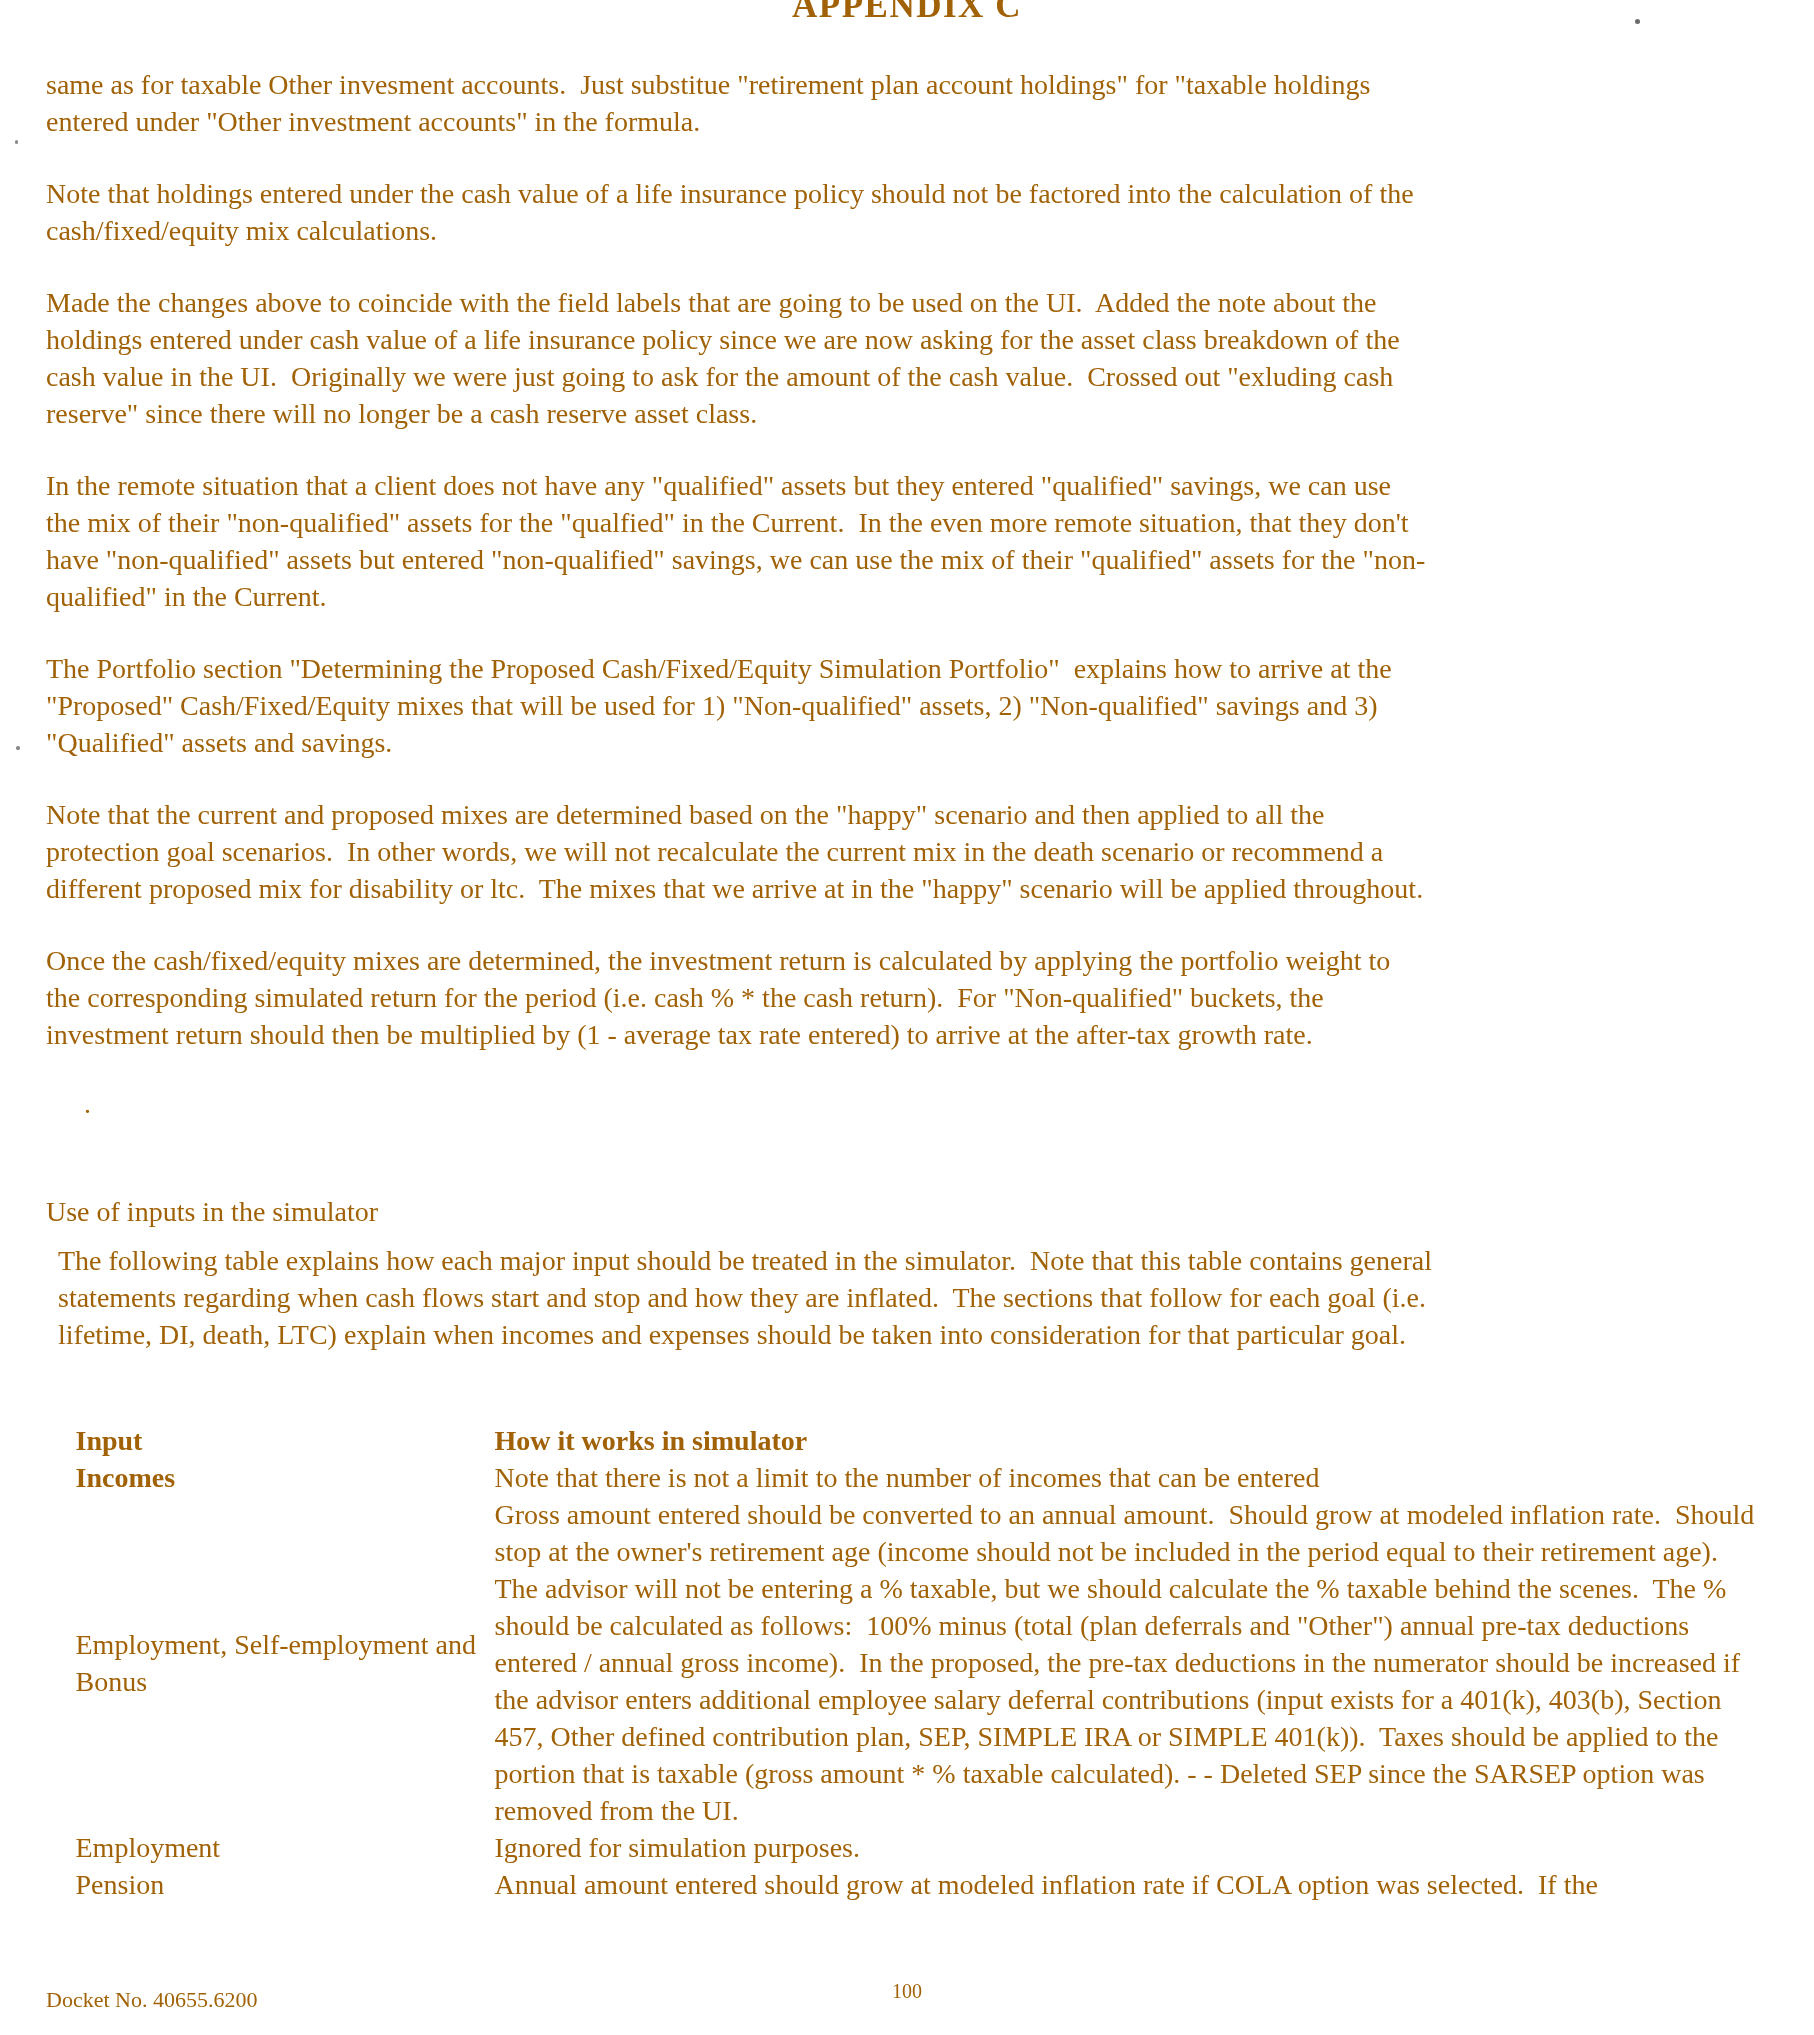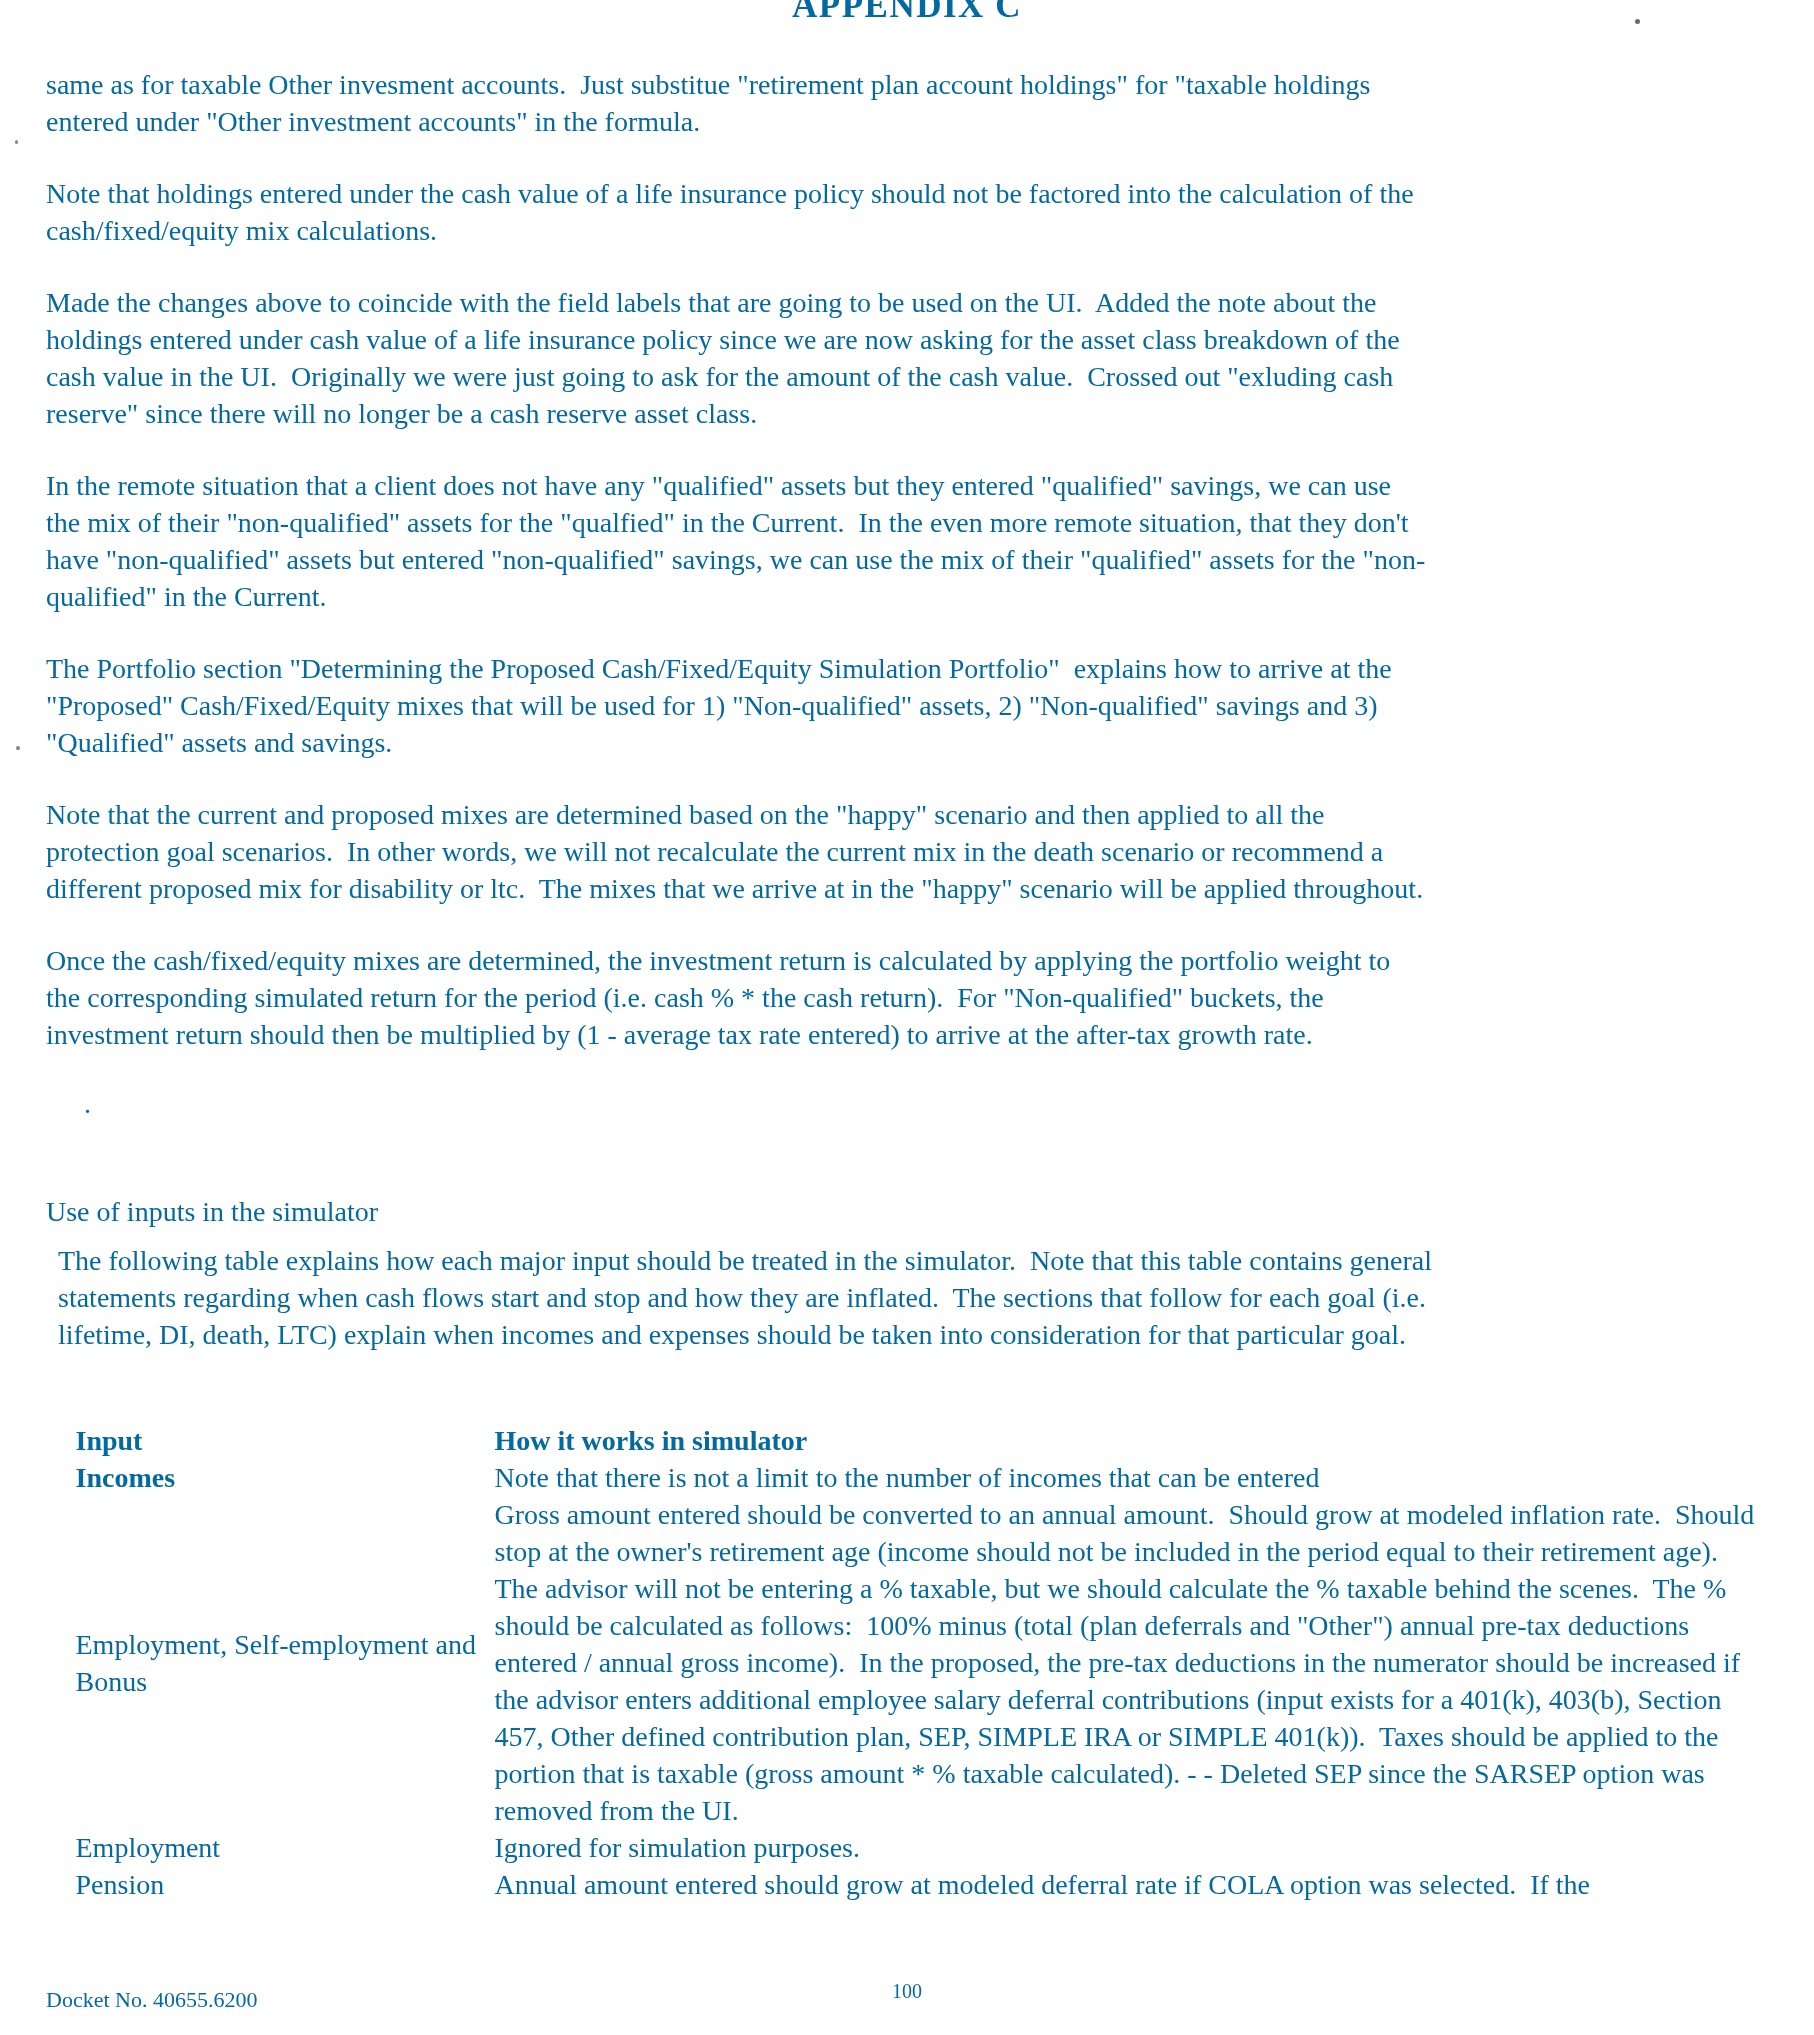--- a/index.html
+++ b/index.html
@@ -5,21 +5,21 @@
   html, body {
     margin: 0;
     padding: 0;
     background: #ffffff;
   }
   .page {
     position: relative;
     width: 1814px;
     height: 2035px;
     background: #ffffff;
-    color: #0369a1;
+    color: #a16207;
     font-family: "Liberation Serif", serif;
     font-size: 28px;
     line-height: 37px;
     overflow: hidden;
   }
   .title {
     margin-top: -17.7px; 
     text-align: center;
     font-weight: bold;
     font-size: 35px;
@@ -144,21 +144,21 @@
         <div class="c2">Gross amount entered should be converted to an annual amount.  Should grow at modeled inflation rate.  Should stop at the owner's retirement age (income should not be included in the period equal to their retirement age).  The advisor will not be entering a % taxable, but we should calculate the % taxable behind the scenes.  The % should be calculated as follows:  100% minus (total (plan deferrals and "Other") annual pre-tax deductions entered / annual gross income).  In the proposed, the pre-tax deductions in the numerator should be increased if the advisor enters additional employee salary deferral contributions (input exists for a 401(k), 403(b), Section 457, Other defined contribution plan, SEP, SIMPLE IRA or SIMPLE 401(k)).  Taxes should be applied to the portion that is taxable (gross amount * % taxable calculated). - - Deleted SEP since the SARSEP option was removed from the UI.</div>
       </div>
 
       <div class="row">
         <div class="c1">Employment</div>
         <div class="c2">Ignored for simulation purposes.</div>
       </div>
 
       <div class="row">
         <div class="c1">Pension</div>
-        <div class="c2">Annual amount entered should grow at modeled deferral rate if COLA option was selected.  If the</div>
+        <div class="c2">Annual amount entered should grow at modeled inflation rate if COLA option was selected.  If the</div>
       </div>
 
     </div>
 
   </div>
 
   <div class="footer-docket">Docket No. 40655.6200</div>
   <div class="footer-page">100</div>
 
 </div>

